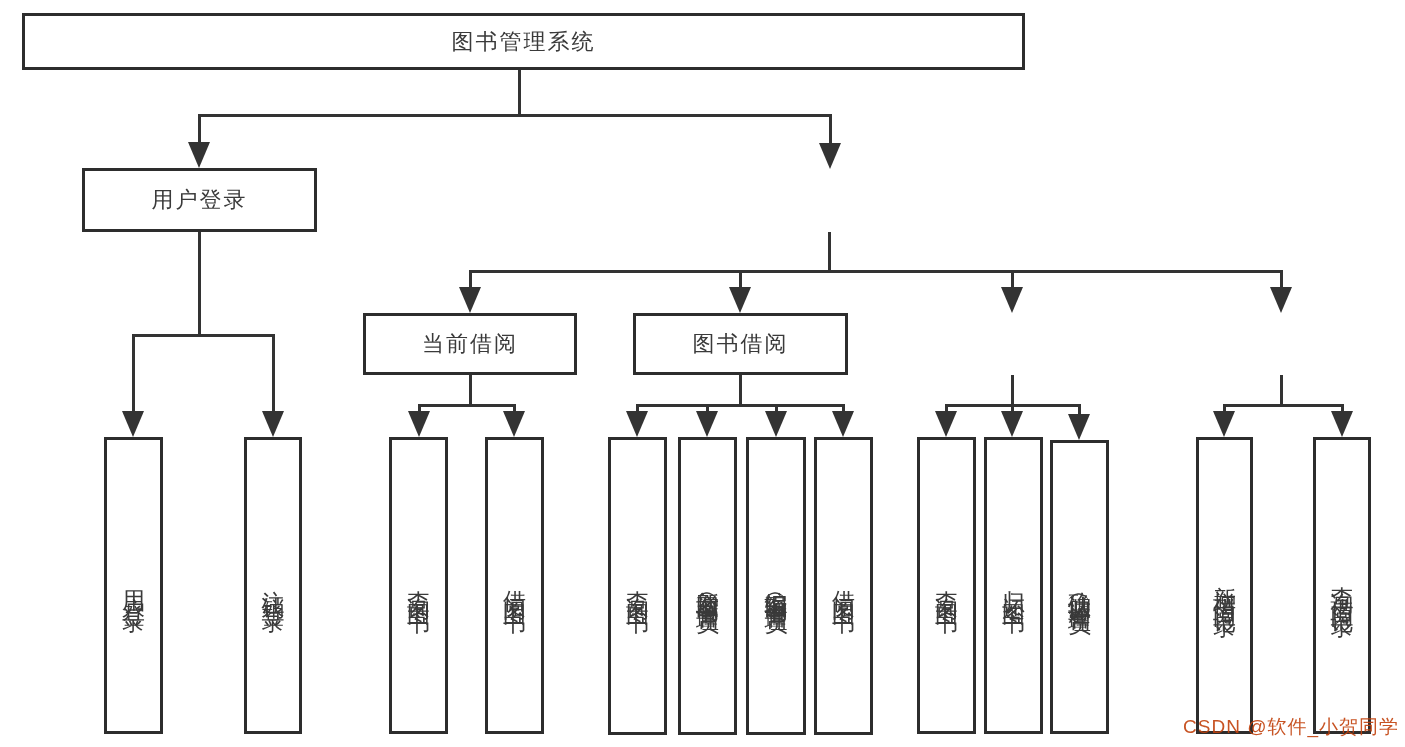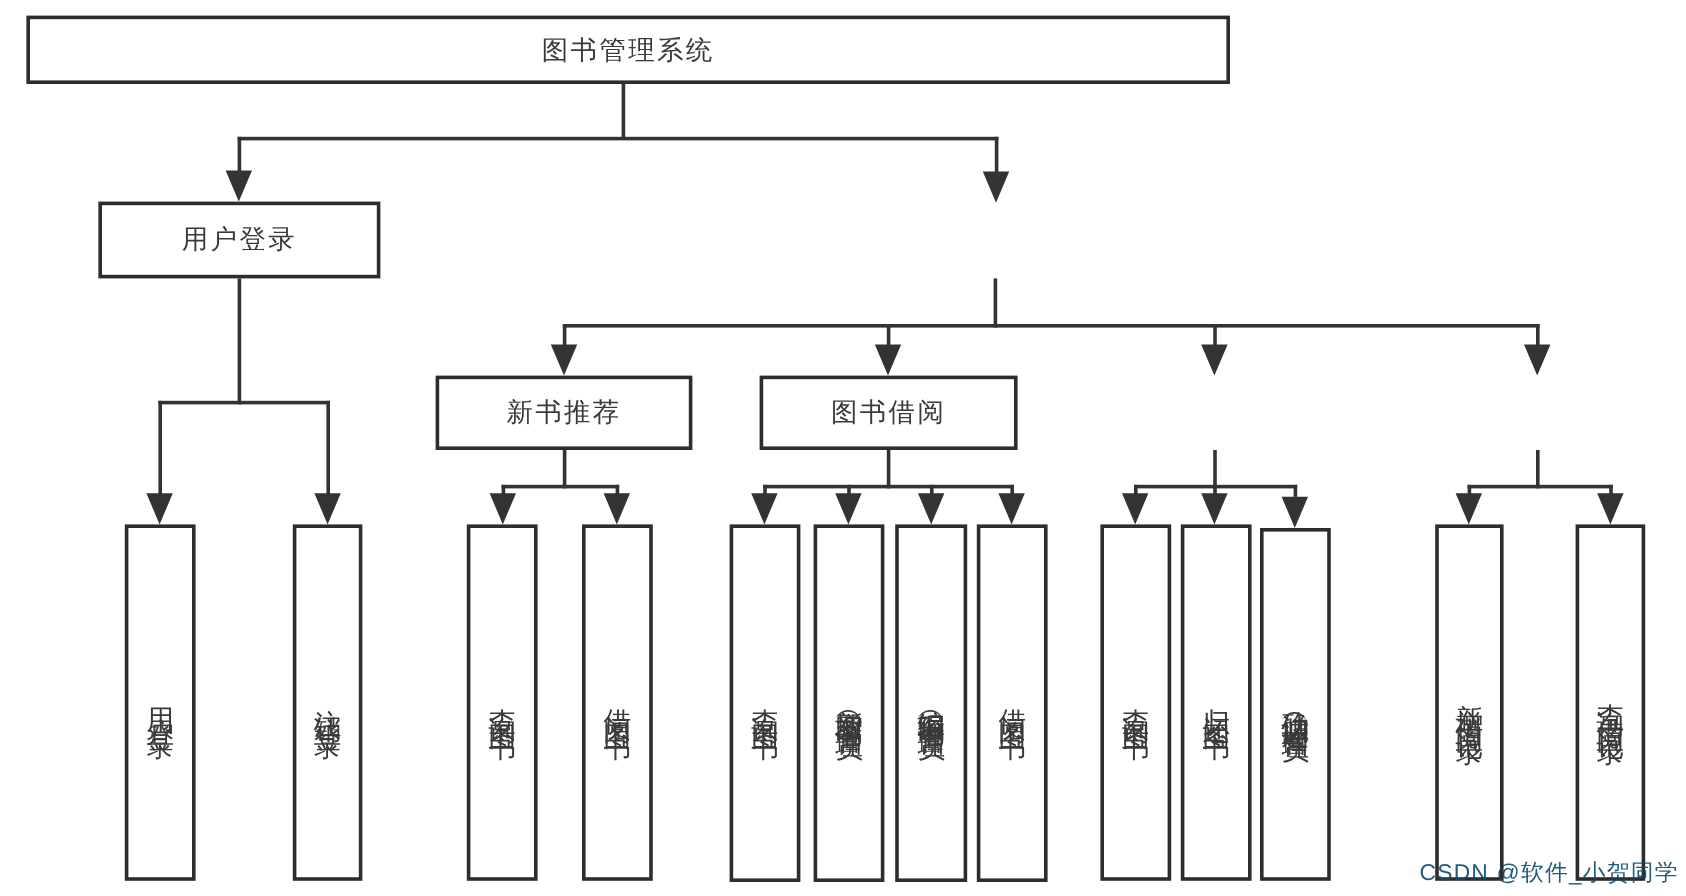--- a/index.html
+++ b/index.html
@@ -20,34 +20,34 @@
   }
   .vl{position:absolute;width:3px;background:#333333;}
   .hl{position:absolute;height:3px;background:#333333;}
   .arrow{
     position:absolute;width:0;height:0;
     border-left:11px solid transparent;border-right:11px solid transparent;
     border-top:26px solid #333333;
   }
   .watermark{
     position:absolute;top:714px;right:6px;z-index:5;
-    font-size:19px;letter-spacing:1px;color:#0c4a6e;opacity:.9;white-space:nowrap;
+    font-size:19px;letter-spacing:1px;color:#c2410c;opacity:.9;white-space:nowrap;
   }
 </style>
 </head>
 <body>
 
 <div class="stage">
 
   <div class="hbox" style="left:22px;top:13px;width:1003px;height:57px;">图书管理系统</div>
 
   <div class="hbox" style="left:82px;top:168px;width:235px;height:64px;">用户登录</div>
 
 
-  <div class="hbox" style="left:363px;top:313px;width:214px;height:62px;">新书推荐</div>
+  <div class="hbox" style="left:363px;top:313px;width:214px;height:62px;">当前借阅</div>
 
   <div class="hbox" style="left:633px;top:313px;width:215px;height:62px;">图书借阅</div>
 
 
 
   <div class="vbox" style="left:104px;top:437px;width:59px;height:297px;">用户登录</div>
 
   <div class="vbox" style="left:244px;top:437px;width:58px;height:297px;">注销登录</div>
 
   <div class="vbox" style="left:389px;top:437px;width:59px;height:297px;">查询图书</div>

